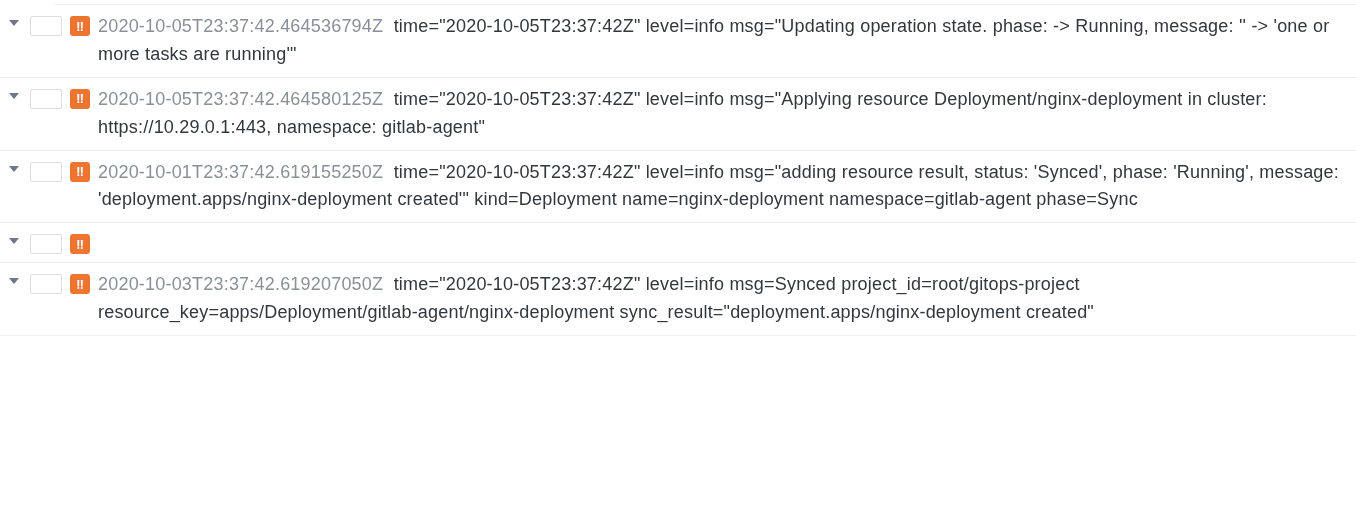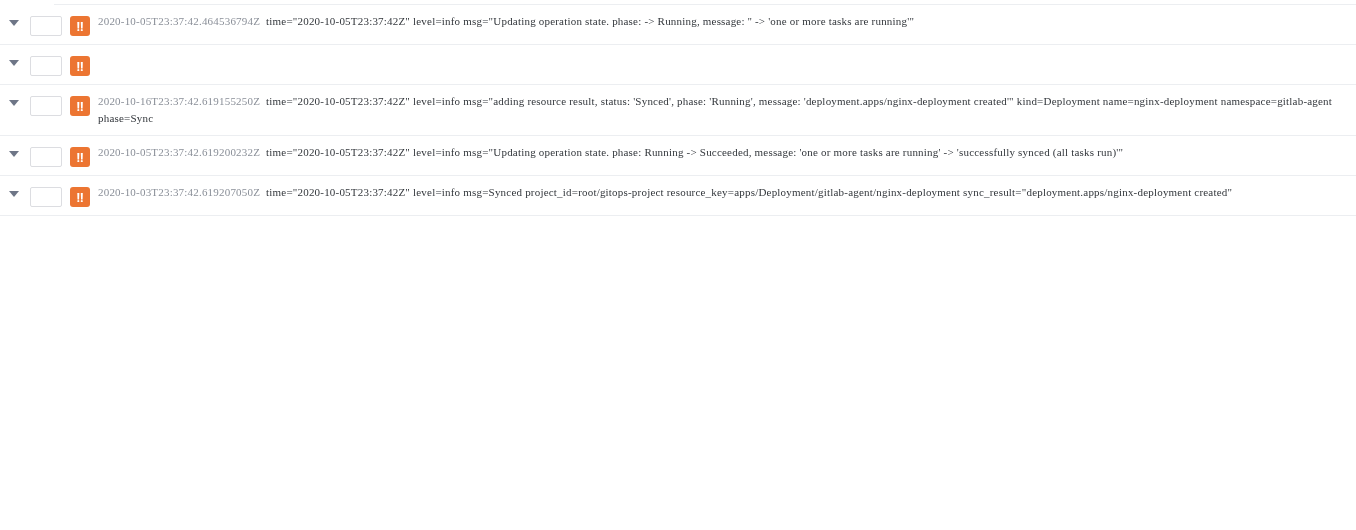--- a/index.html
+++ b/index.html
@@ -61,22 +61,22 @@
     font-weight: 700;
     font-size: 13px;
     line-height: 1;
     flex: 0 0 auto;
     margin-top: 1px;
     font-family: -apple-system, BlinkMacSystemFont, "Segoe UI", Roboto, Helvetica, Arial, sans-serif;
   }
   .content {
     flex: 1 1 auto;
     min-width: 0;
-    font-family: Liberation Serif, serif;
-    font-size: 11px;
+    font-family: Liberation Sans, sans-serif;
+    font-size: 18px;
     line-height: 1.55;
     color: #33373c;
     white-space: pre-wrap;
     word-break: break-word;
     letter-spacing: 0.2px;
   }
   .ts {
     color: #8a8f98;
   }
   .msg {
@@ -112,46 +112,46 @@
   <div class="log-row">
     <div class="gutter">
       <span class="chevron">
         <svg viewBox="0 0 10 10">
             <path d="M0 2 L5 8 L10 2 Z" fill="currentColor"></path>
           </svg>
       </span>
       <span class="colorbox"></span>
       <span class="badge">!!</span>
     </div>
+    <div class="content"><span class="ts">2020-10-05T23:37:42.464580125Z</span>  <span class="msg">time="2020-10-05T23:37:42Z" level=info msg="Applying resource Deployment/nginx-deployment in cluster: https://10.29.0.1:443, namespace: gitlab-agent"</span></div>
   </div>
 
   <div class="log-row">
     <div class="gutter">
       <span class="chevron">
         <svg viewBox="0 0 10 10">
             <path d="M0 2 L5 8 L10 2 Z" fill="currentColor"></path>
           </svg>
       </span>
       <span class="colorbox"></span>
       <span class="badge">!!</span>
     </div>
-    <div class="content"><span class="ts">2020-10-16T23:37:42.619155250Z</span>  <span class="msg">time="2020-10-05T23:37:42Z" level=info msg="adding resource result, status: 'Synced', phase: 'Running', message: 'deployment.apps/nginx-deployment created'" kind=Deployment name=nginx-deployment namespace=gitlab-agent phase=Sync</span></div>
+    <div class="content"><span class="ts">2020-10-01T23:37:42.619155250Z</span>  <span class="msg">time="2020-10-05T23:37:42Z" level=info msg="adding resource result, status: 'Synced', phase: 'Running', message: 'deployment.apps/nginx-deployment created'" kind=Deployment name=nginx-deployment namespace=gitlab-agent phase=Sync</span></div>
   </div>
 
   <div class="log-row">
     <div class="gutter">
       <span class="chevron">
         <svg viewBox="0 0 10 10">
             <path d="M0 2 L5 8 L10 2 Z" fill="currentColor"></path>
           </svg>
       </span>
       <span class="colorbox"></span>
       <span class="badge">!!</span>
     </div>
-    <div class="content"><span class="ts">2020-10-05T23:37:42.619200232Z</span>  <span class="msg">time="2020-10-05T23:37:42Z" level=info msg="Updating operation state. phase: Running -&gt; Succeeded, message: 'one or more tasks are running' -&gt; 'successfully synced (all tasks run)'"</span></div>
   </div>
 
   <div class="log-row">
     <div class="gutter">
       <span class="chevron">
         <svg viewBox="0 0 10 10">
             <path d="M0 2 L5 8 L10 2 Z" fill="currentColor"></path>
           </svg>
       </span>
       <span class="colorbox"></span>

